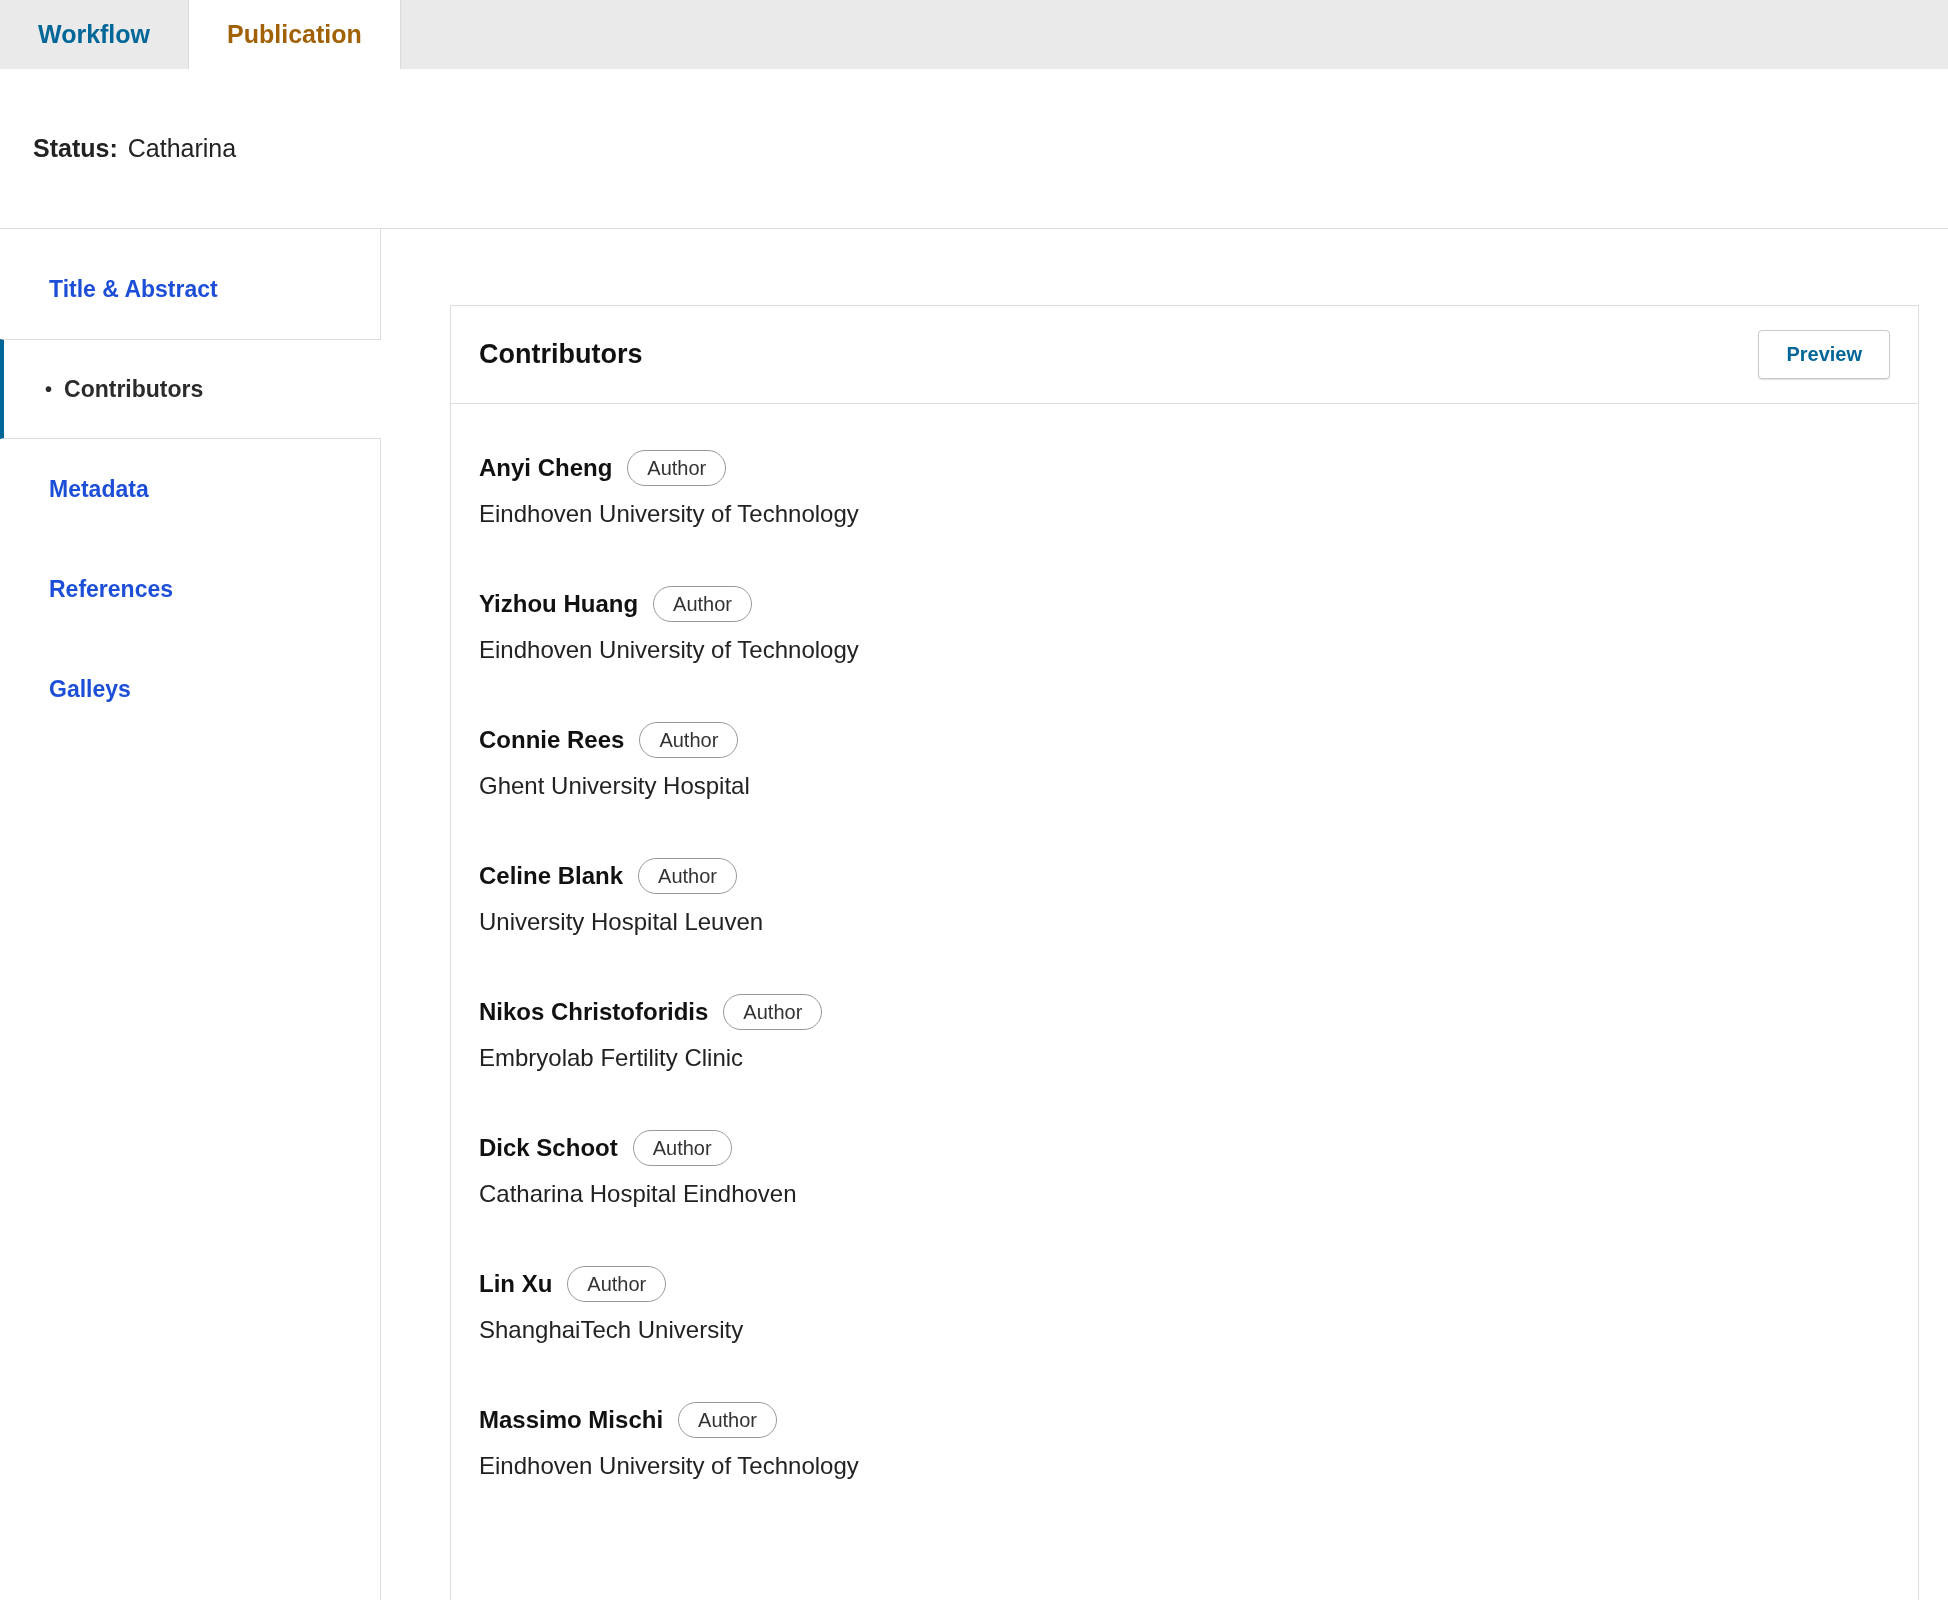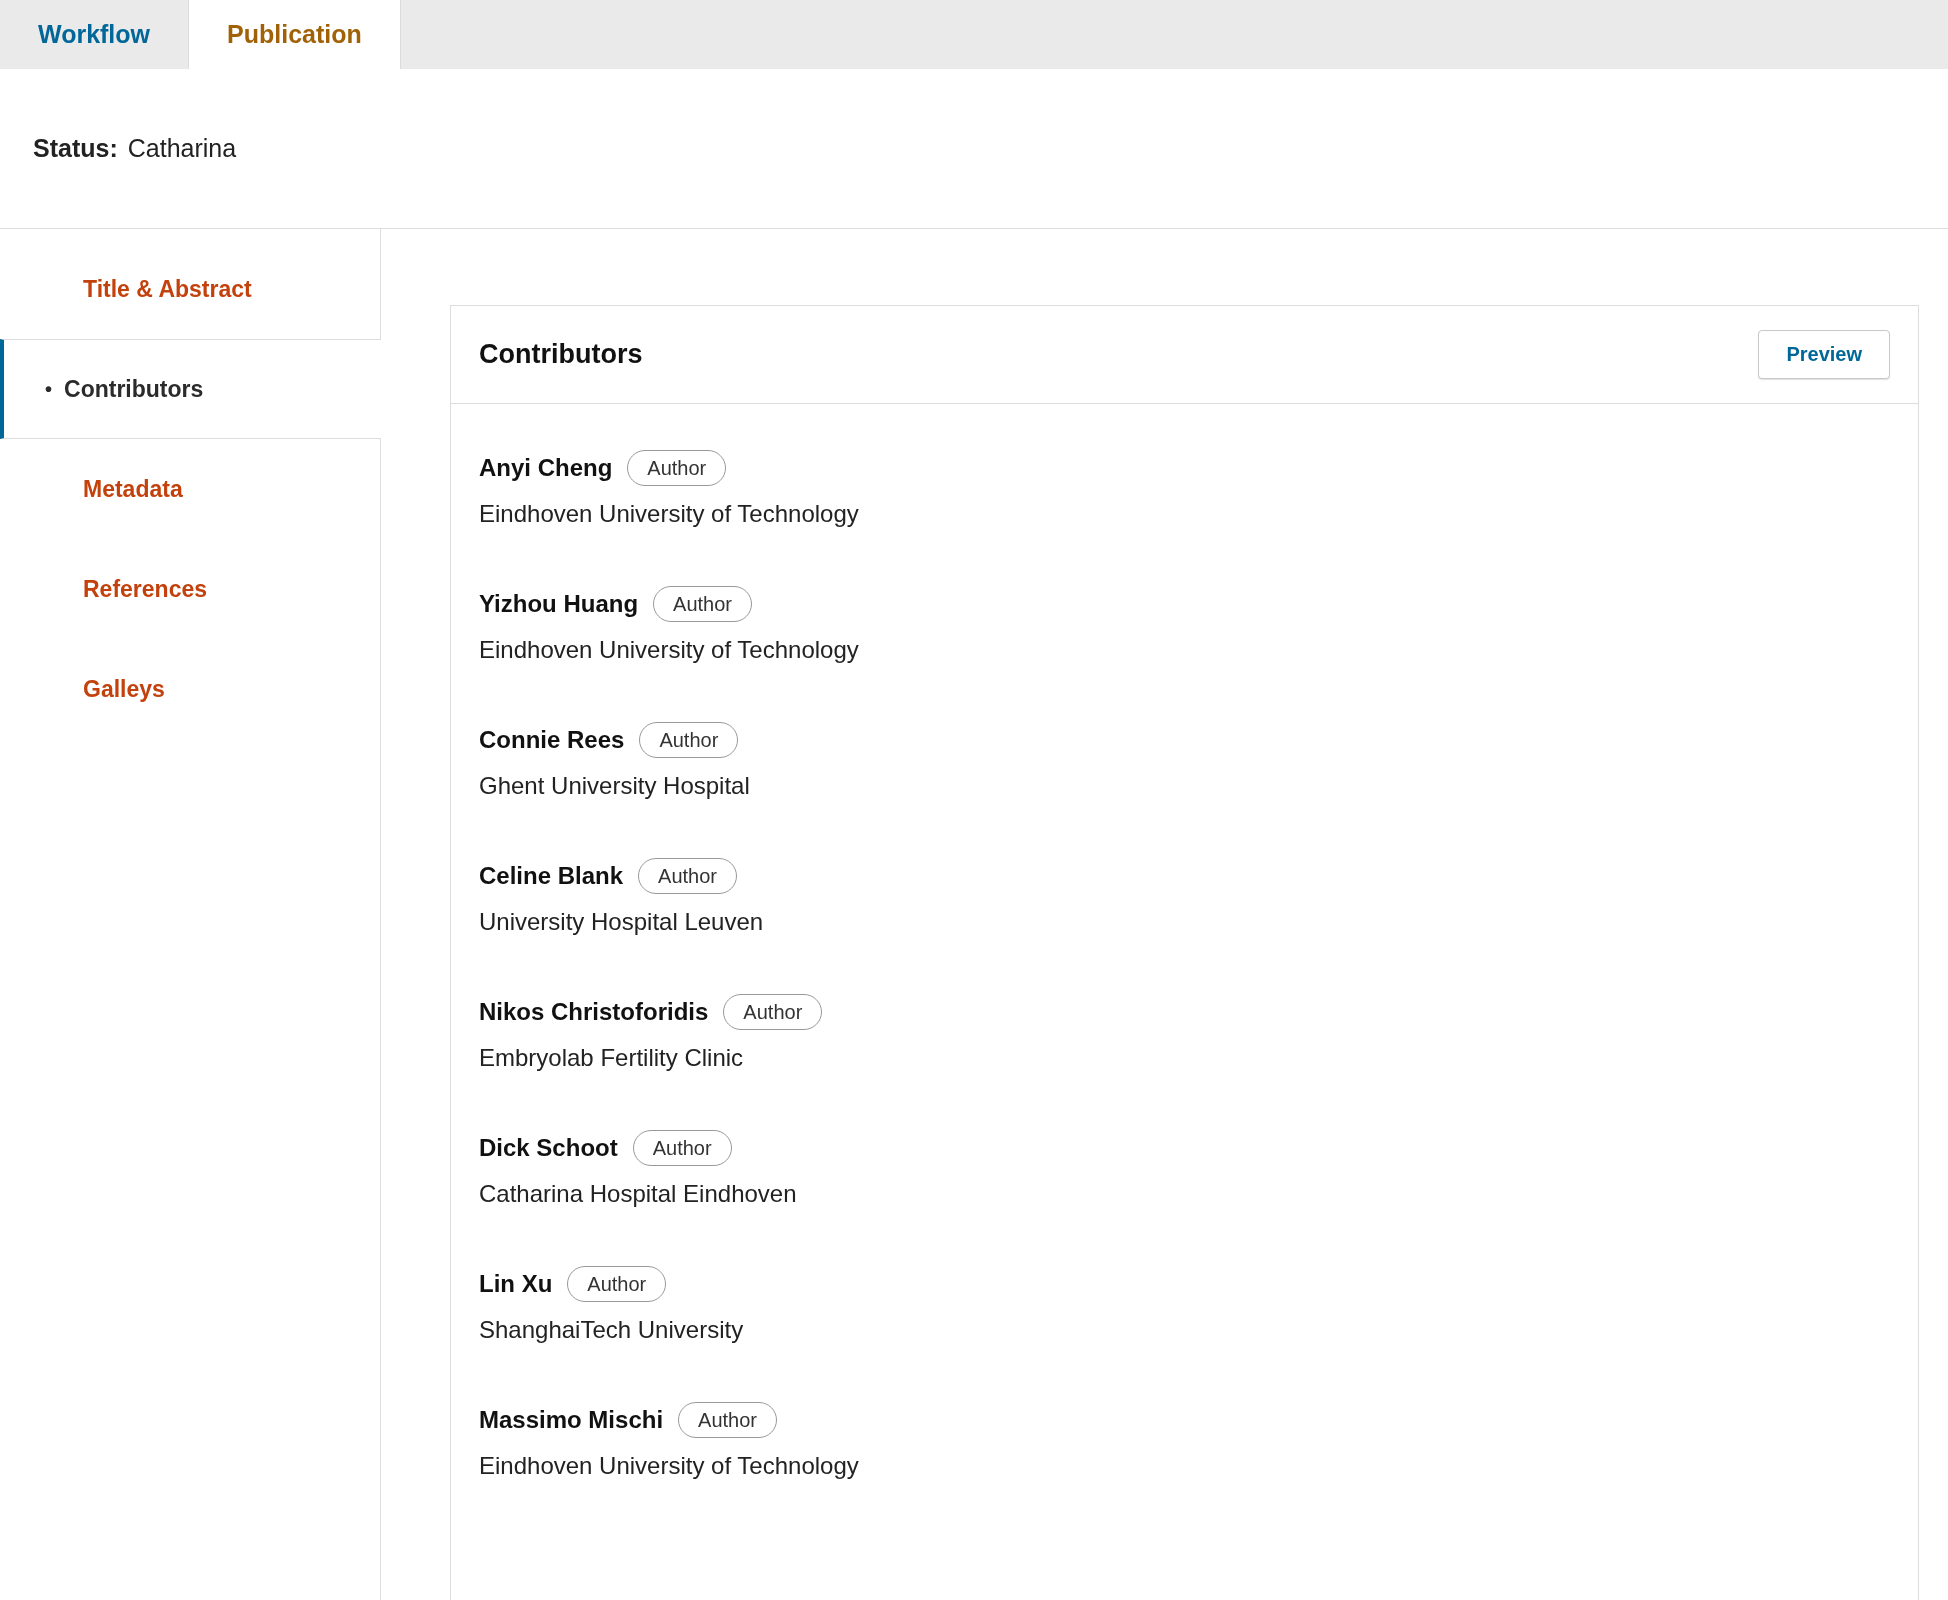--- a/index.html
+++ b/index.html
@@ -21,22 +21,22 @@
   
   .statusbar {
     height:160px; padding:0 33px; display:flex; align-items:center;
     border-bottom:1px solid #ddd; font-size:25px; background:#fff;
   }
   .statusbar .lbl { font-weight:bold; margin-right:10px; }
   
   .content { display:flex; height:1406px; }
   .sidebar { width:381px; flex-shrink:0; border-right:1px solid #ddd; padding-top:10px; background:#fff; }
   .side-item {
-    height:100px; display:flex; align-items:center; padding-left:83px;
-    font-size:23px; font-weight:bold; color:#c2410c; cursor:pointer;
+    height:100px; display:flex; align-items:center; padding-left:49px;
+    font-size:23px; font-weight:bold; color:#1d4ed8; cursor:pointer;
   }
   .side-item.active {
     border-top:1px solid #ddd; border-bottom:1px solid #ddd;
     border-left:4px solid #006798; padding-left:41px;
     color:#2b2b2b; background:#fff; margin-right:-1px;
   }
   .side-item.active::before { content:"•"; font-size:20px; margin-right:12px; color:#2b2b2b; }
   .main { flex:1; padding:76px 29px 0 69px; }
   
   .card { background:#fff; border:1px solid #ddd; min-height:1322px; }

